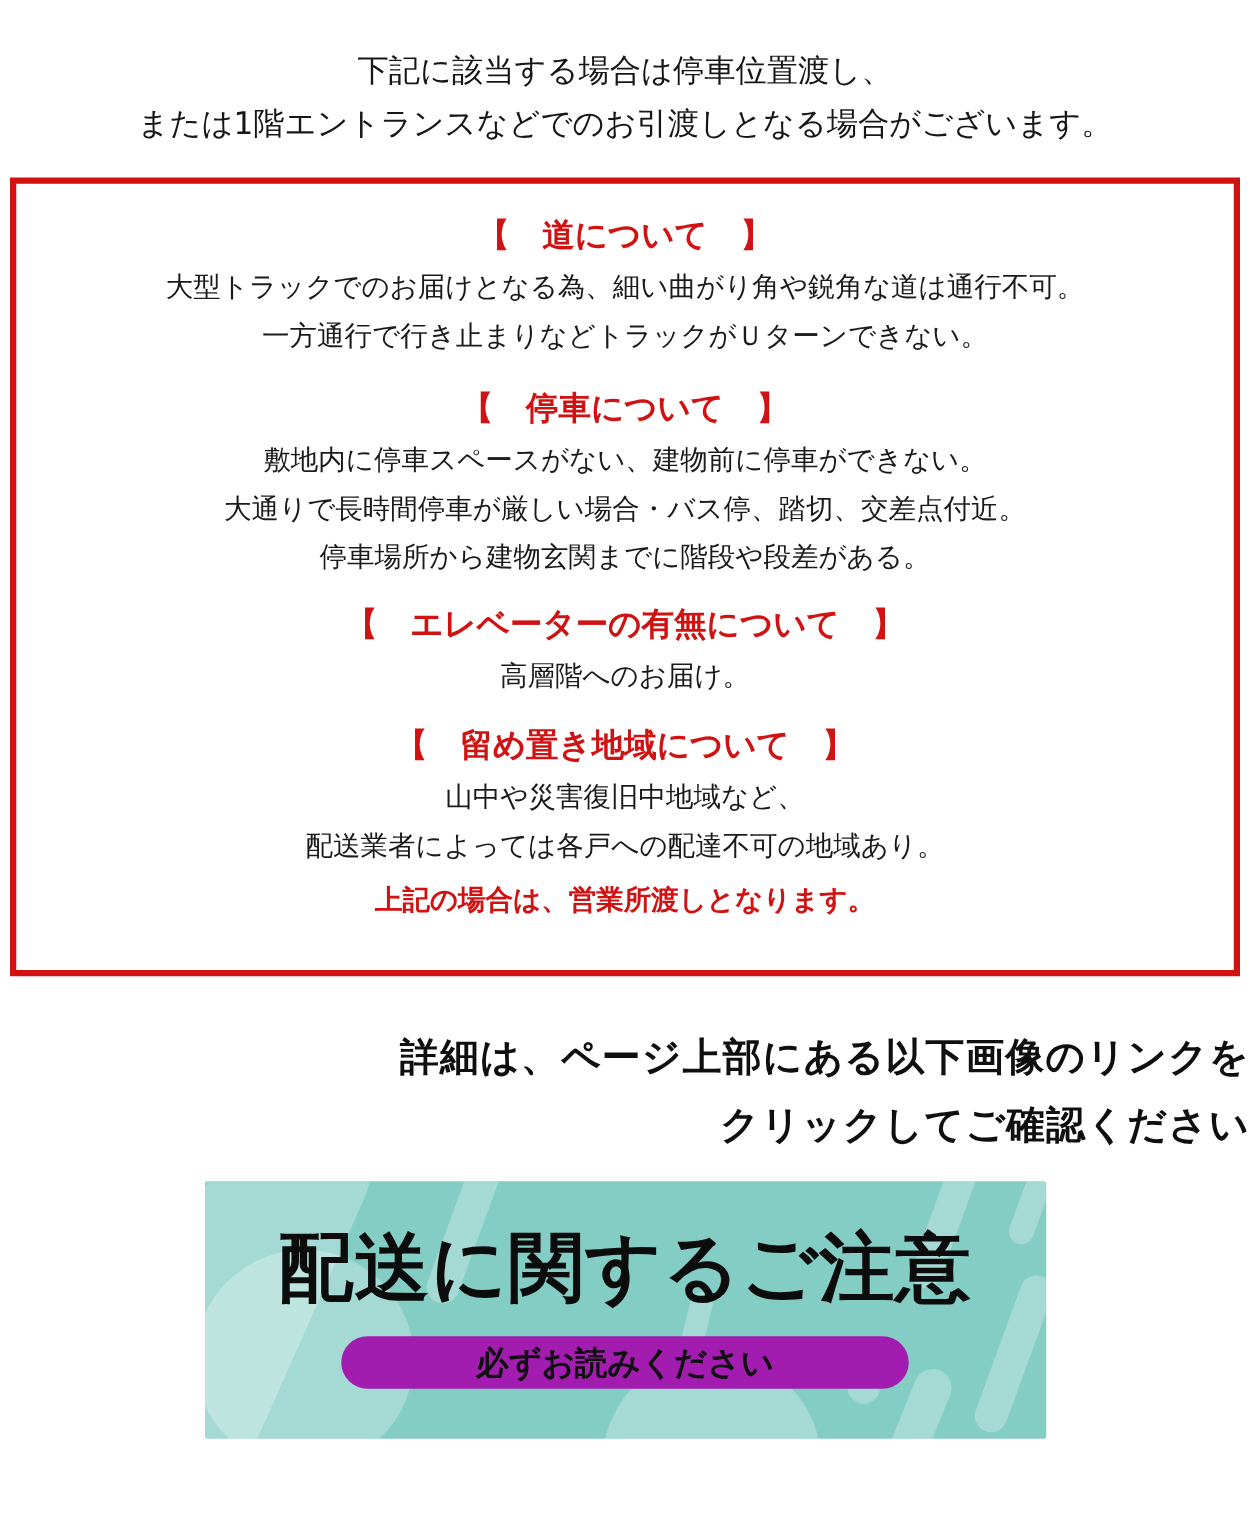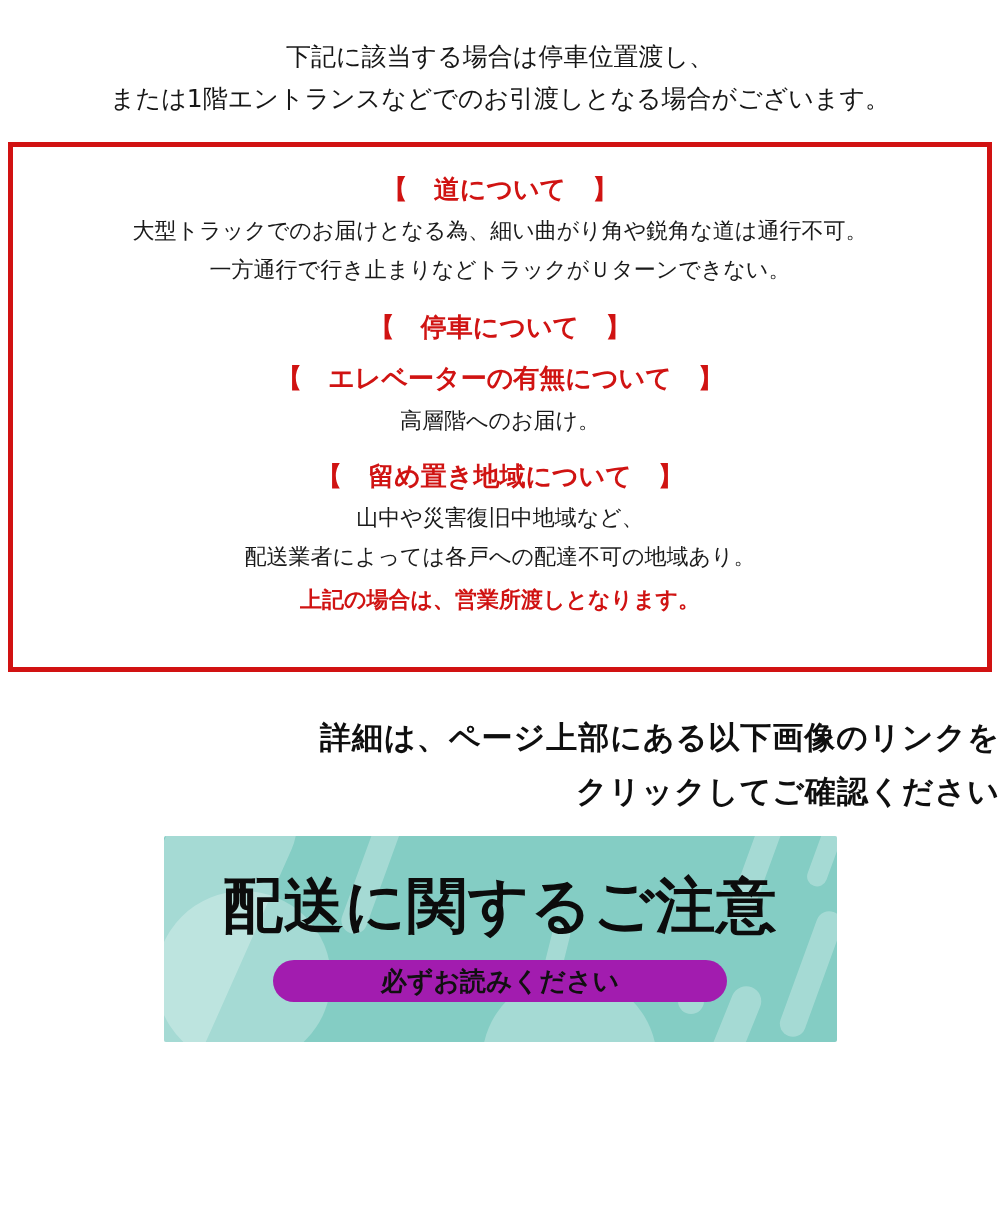--- a/index.html
+++ b/index.html
@@ -20,26 +20,26 @@
   .intro {
     margin-top:36px;
     text-align:center;
     font-size:25px; line-height:42px; font-weight:500;
     color:#161616;
   }
   .notice-box {
     margin:22px 8px 0;
     border:5px solid var(--red-border);
     background:#ffffff;
-    padding:0 10px 49px;
+    padding:0 10px 37px;
     text-align:center;
   }
   .section.s1 { margin-top:24px; }
   .section.s2 { margin-top:20px; }
-  .section.s3 { margin-top:16px;font-family:Liberation Serif, serif; }
+  .section.s3 { margin-top:16px; }
   .section.s4 { margin-top:18px; }
   .section-heading {
     font-size:26px; line-height:36px; font-weight:700;
     color:var(--red);
   }
   .section-lines { margin-top:4px; }
   .notice-line {
     font-size:22px; line-height:39px; font-weight:500;
     color:var(--text);
   }
@@ -110,20 +110,25 @@
   <div class="section s1">
     <div class="section-heading">【　道について　】</div>
     <div class="section-lines">
       <div class="notice-line">大型トラックでのお届けとなる為、細い曲がり角や鋭角な道は通行不可。</div>
       <div class="notice-line">一方通行で行き止まりなどトラックがＵターンできない。</div>
     </div>
   </div>
 
   <div class="section s2">
     <div class="section-heading">【　停車について　】</div>
+    <div class="section-lines">
+      <div class="notice-line">敷地内に停車スペースがない、建物前に停車ができない。</div>
+      <div class="notice-line">大通りで長時間停車が厳しい場合・バス停、踏切、交差点付近。</div>
+      <div class="notice-line">停車場所から建物玄関までに階段や段差がある。</div>
+    </div>
   </div>
 
   <div class="section s3">
     <div class="section-heading">【　エレベーターの有無について　】</div>
     <div class="section-lines">
       <div class="notice-line">高層階へのお届け。</div>
     </div>
   </div>
 
   <div class="section s4">

